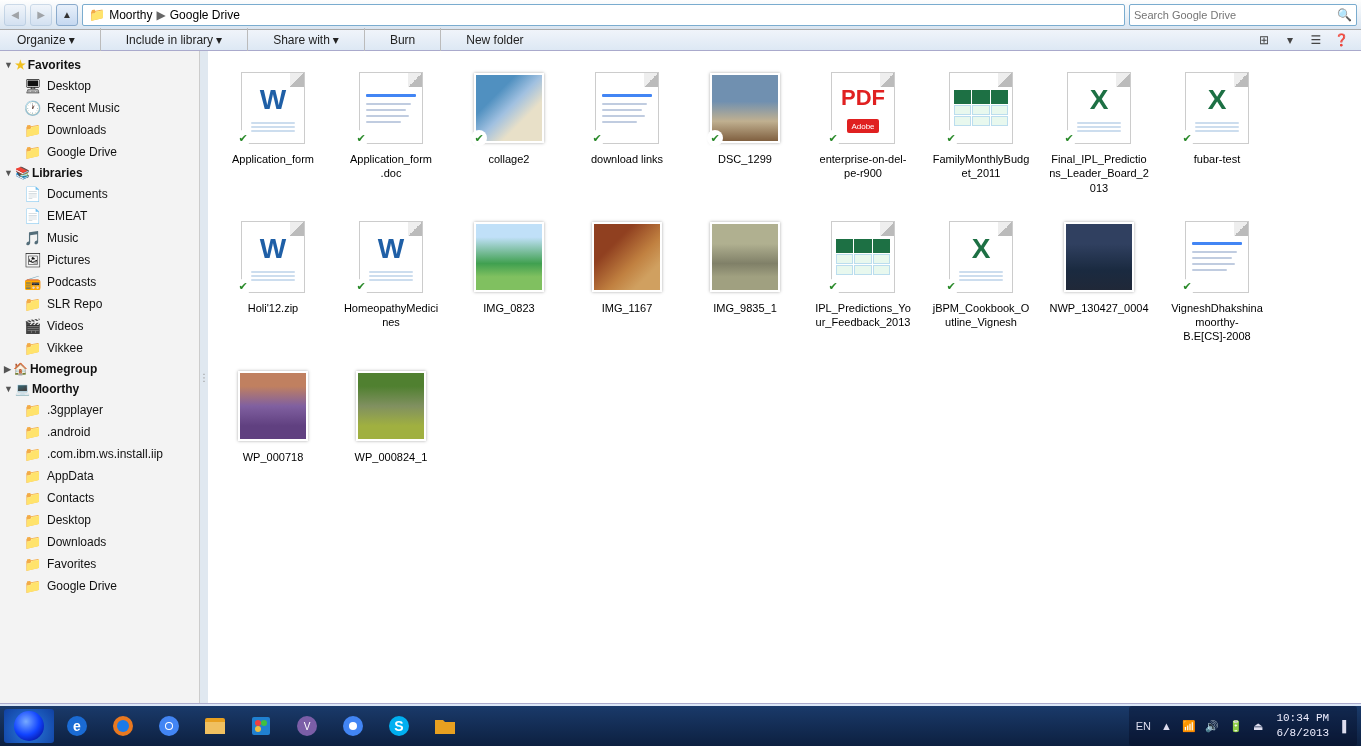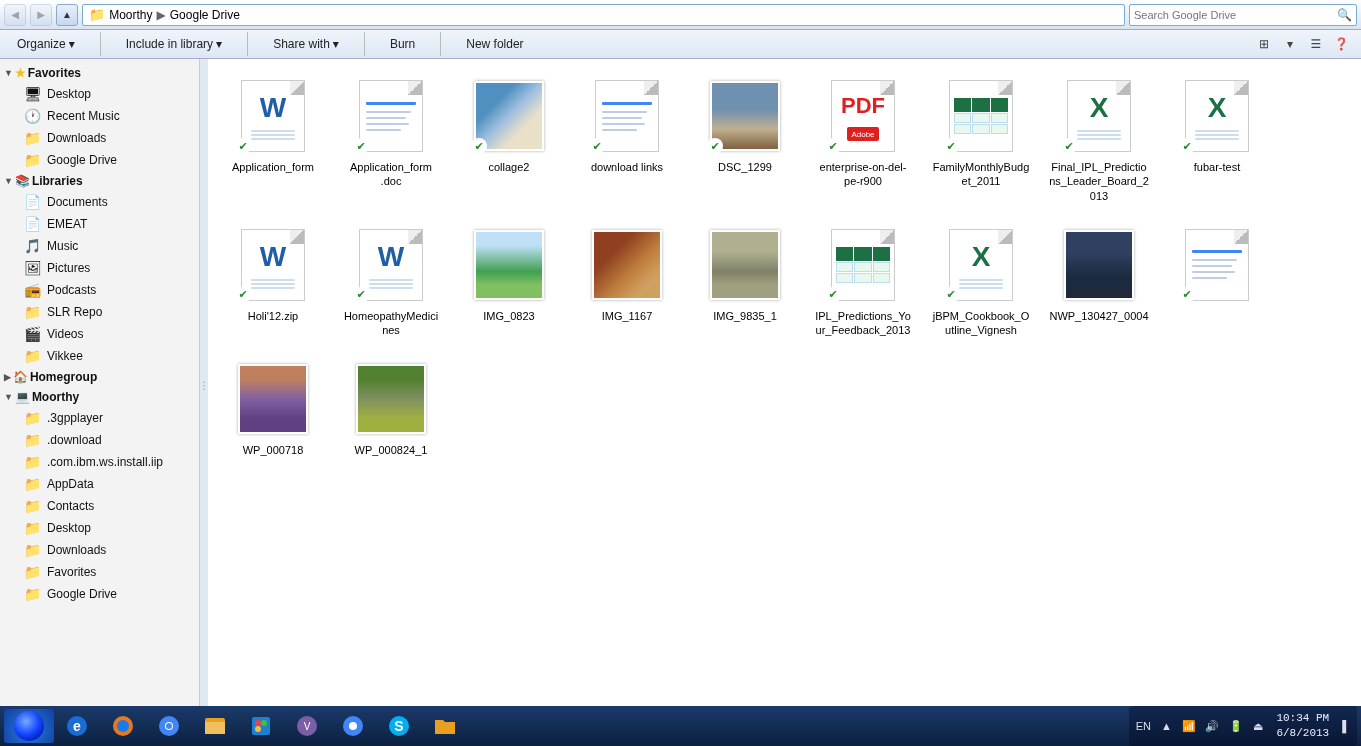--- a/index.html
+++ b/index.html
@@ -45,21 +45,21 @@
       display: flex; align-items: center;
       padding: 0 4px;
     }
     .search-bar input {
       border: none; outline: none; font-size: 11px; flex: 1; color: #888;
     }
     .search-bar .search-icon { color: #666; font-size: 12px; }
 
     
     .toolbar {
-      height: 29px;
+      height: 21px;
       background: linear-gradient(to bottom, #f0f4fa, #dde8f4);
       border-bottom: 1px solid #aac;
       display: flex; align-items: center;
       padding: 0 8px; gap: 14px;
     }
     .toolbar-btn {
       height: 28px; padding: 0 8px;
       background: transparent;
       border: 1px solid transparent;
       border-radius: 3px;
@@ -374,21 +374,21 @@
       <span>💻</span>
       <span>Moorthy</span>
     </div>
     <div class="sidebar-sub">
       <div class="sidebar-item">
         <span class="item-icon folder-yellow">📁</span>
         <span>.3gpplayer</span>
       </div>
       <div class="sidebar-item">
         <span class="item-icon folder-yellow">📁</span>
-        <span>.download</span>
+        <span>.android</span>
       </div>
       <div class="sidebar-item">
         <span class="item-icon folder-yellow">📁</span>
         <span>.com.ibm.ws.install.iip</span>
       </div>
       <div class="sidebar-item">
         <span class="item-icon folder-yellow">📁</span>
         <span>AppData</span>
       </div>
       <div class="sidebar-item">
@@ -660,20 +660,21 @@
       <div class="doc-body" style="align-items:flex-start;padding:6px 6px 4px 6px;">
         <div style="width:100%;height:3px;background:#4285f4;border-radius:1px;margin-bottom:4px;"></div>
         <div style="width:90%;height:2px;background:#c0cce0;margin:2px 0;border-radius:1px;"></div>
         <div style="width:80%;height:2px;background:#c0cce0;margin:2px 0;border-radius:1px;"></div>
         <div style="width:85%;height:2px;background:#c0cce0;margin:2px 0;border-radius:1px;"></div>
         <div style="width:70%;height:2px;background:#c0cce0;margin:2px 0;border-radius:1px;"></div>
       </div>
     </div>
       <div class="check-badge">✔</div>
     </div>
+    <div class="file-label">VigneshDhakshinamoorthy-B.E[CS]-2008</div>
   </div>
         <div class="file-item">
     <div class="file-icon-wrap">
       <div class="img-placeholder thumb-wp000718" style="width:70px;height:70px;border:2px solid #fff;box-shadow:0 0 3px #aaa;"></div>
 
     </div>
     <div class="file-label">WP_000718</div>
   </div>
         <div class="file-item">
     <div class="file-icon-wrap">

